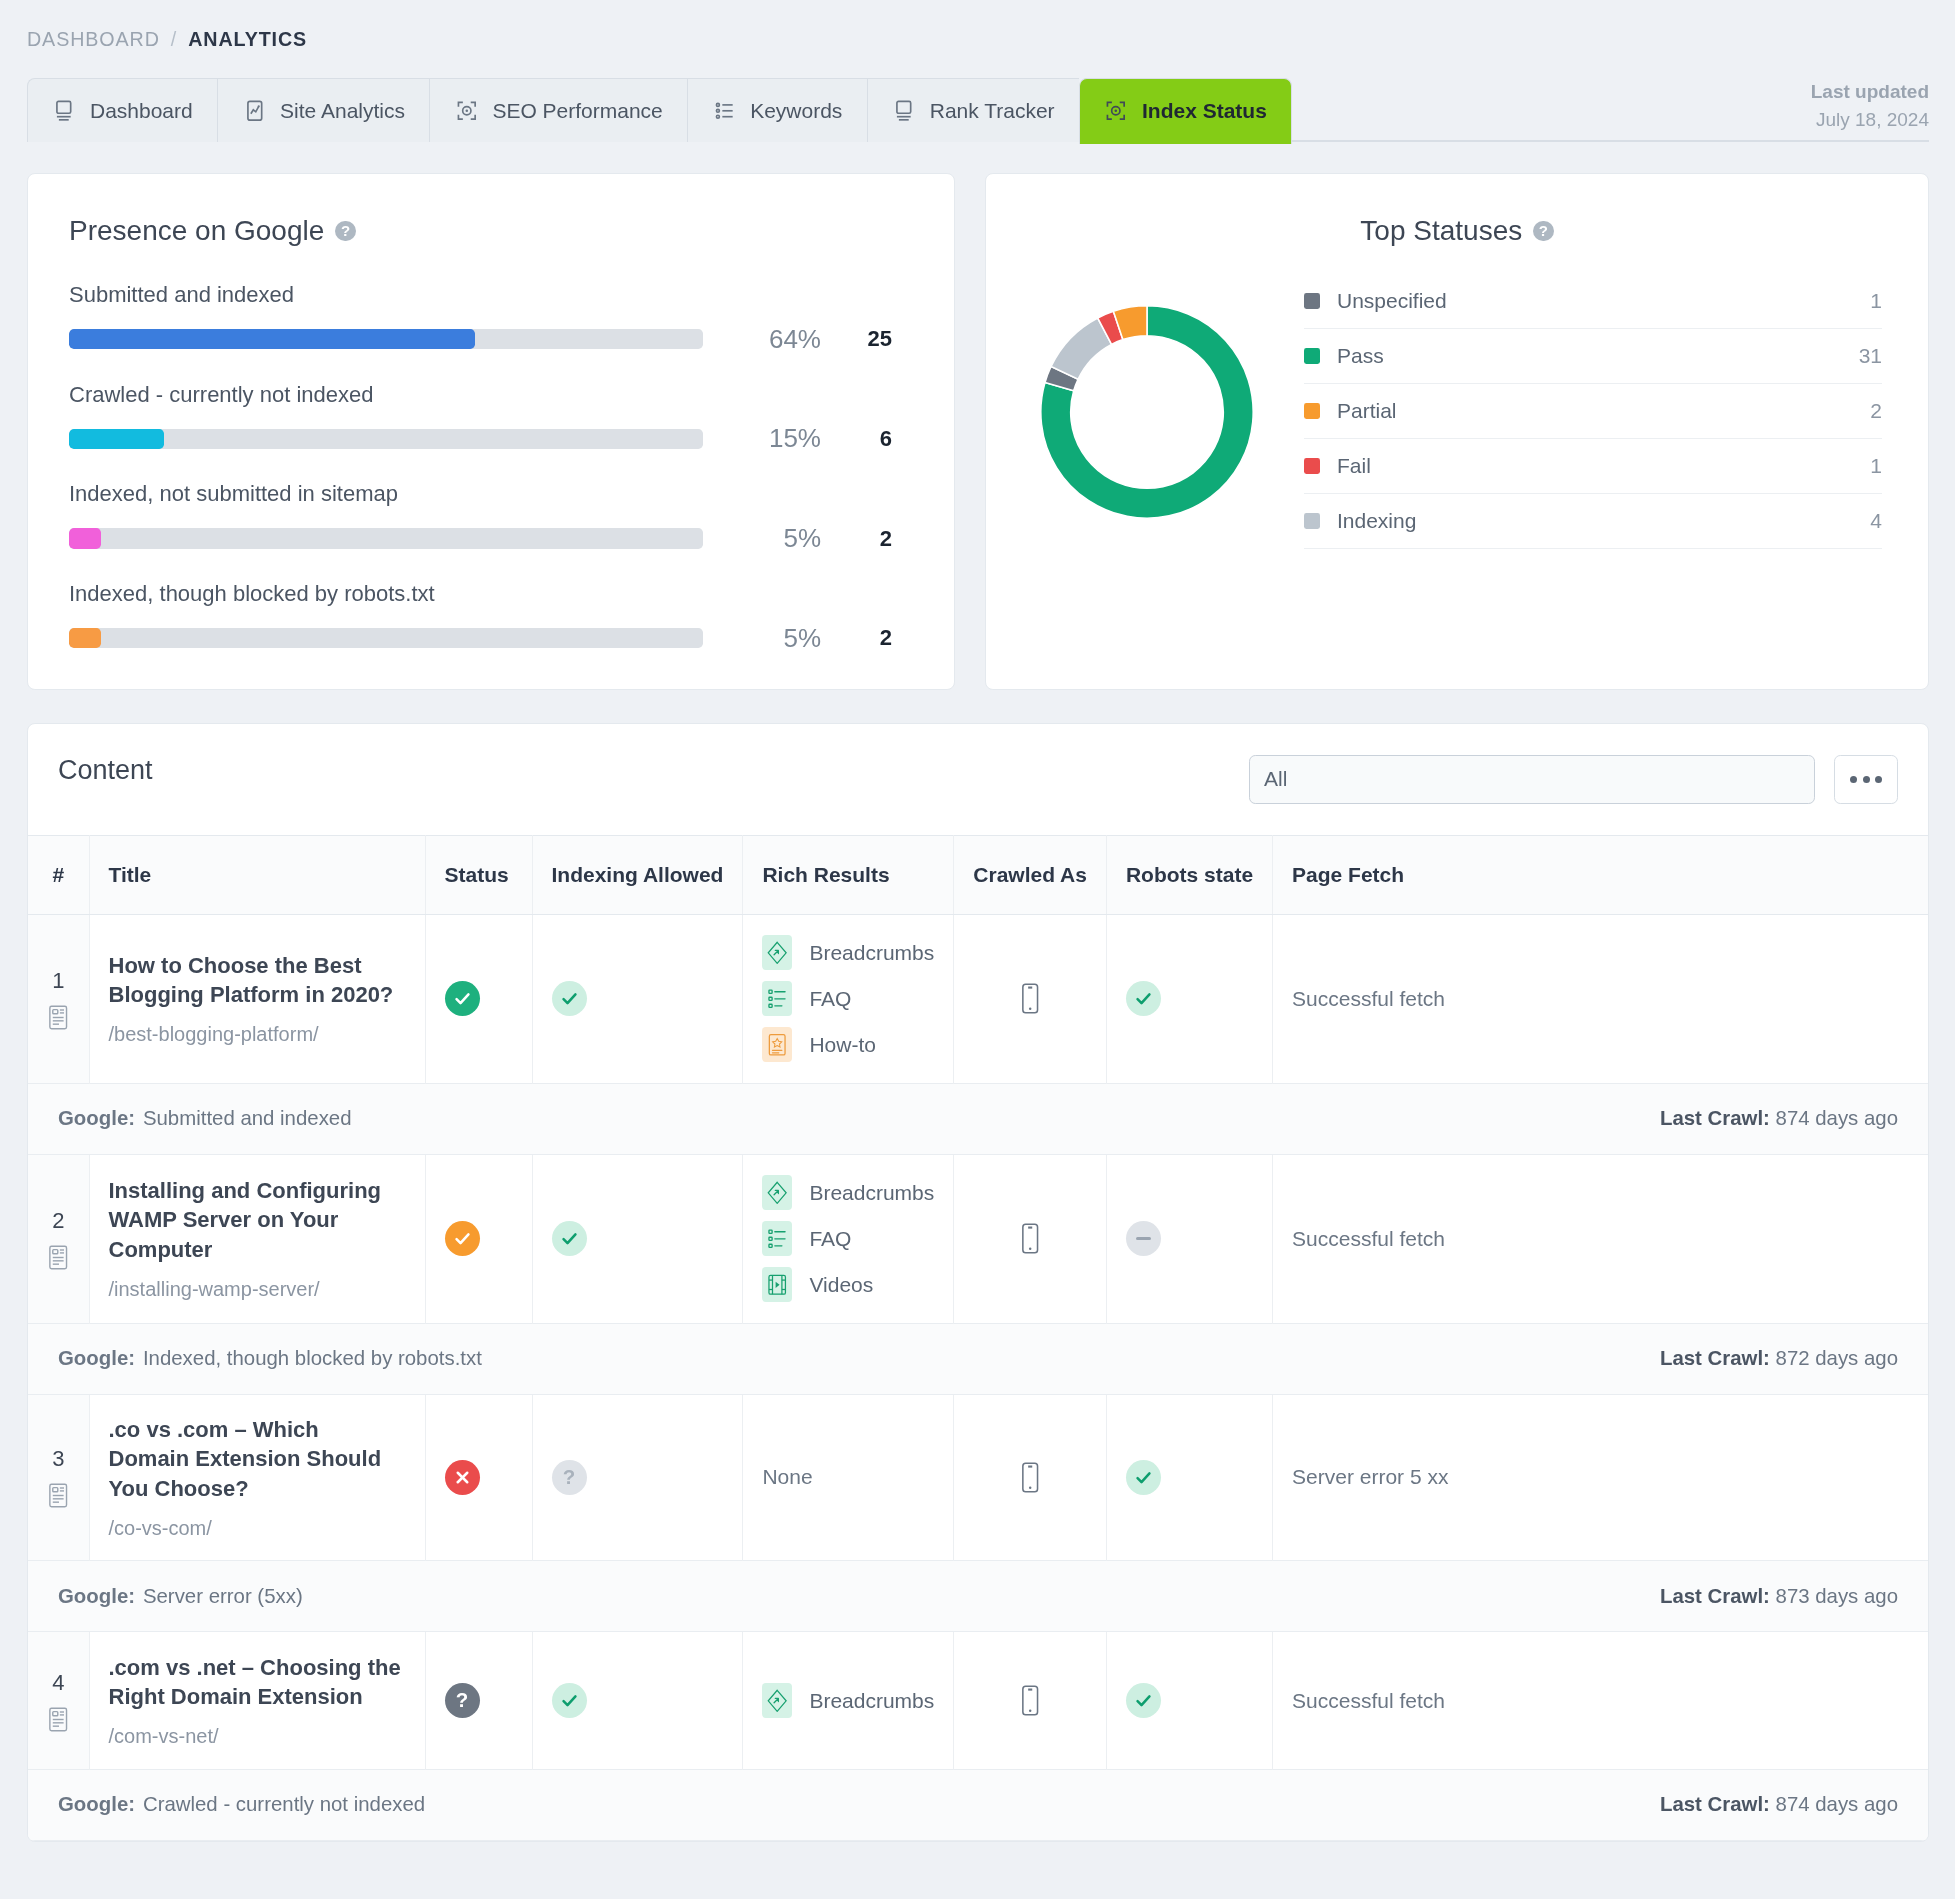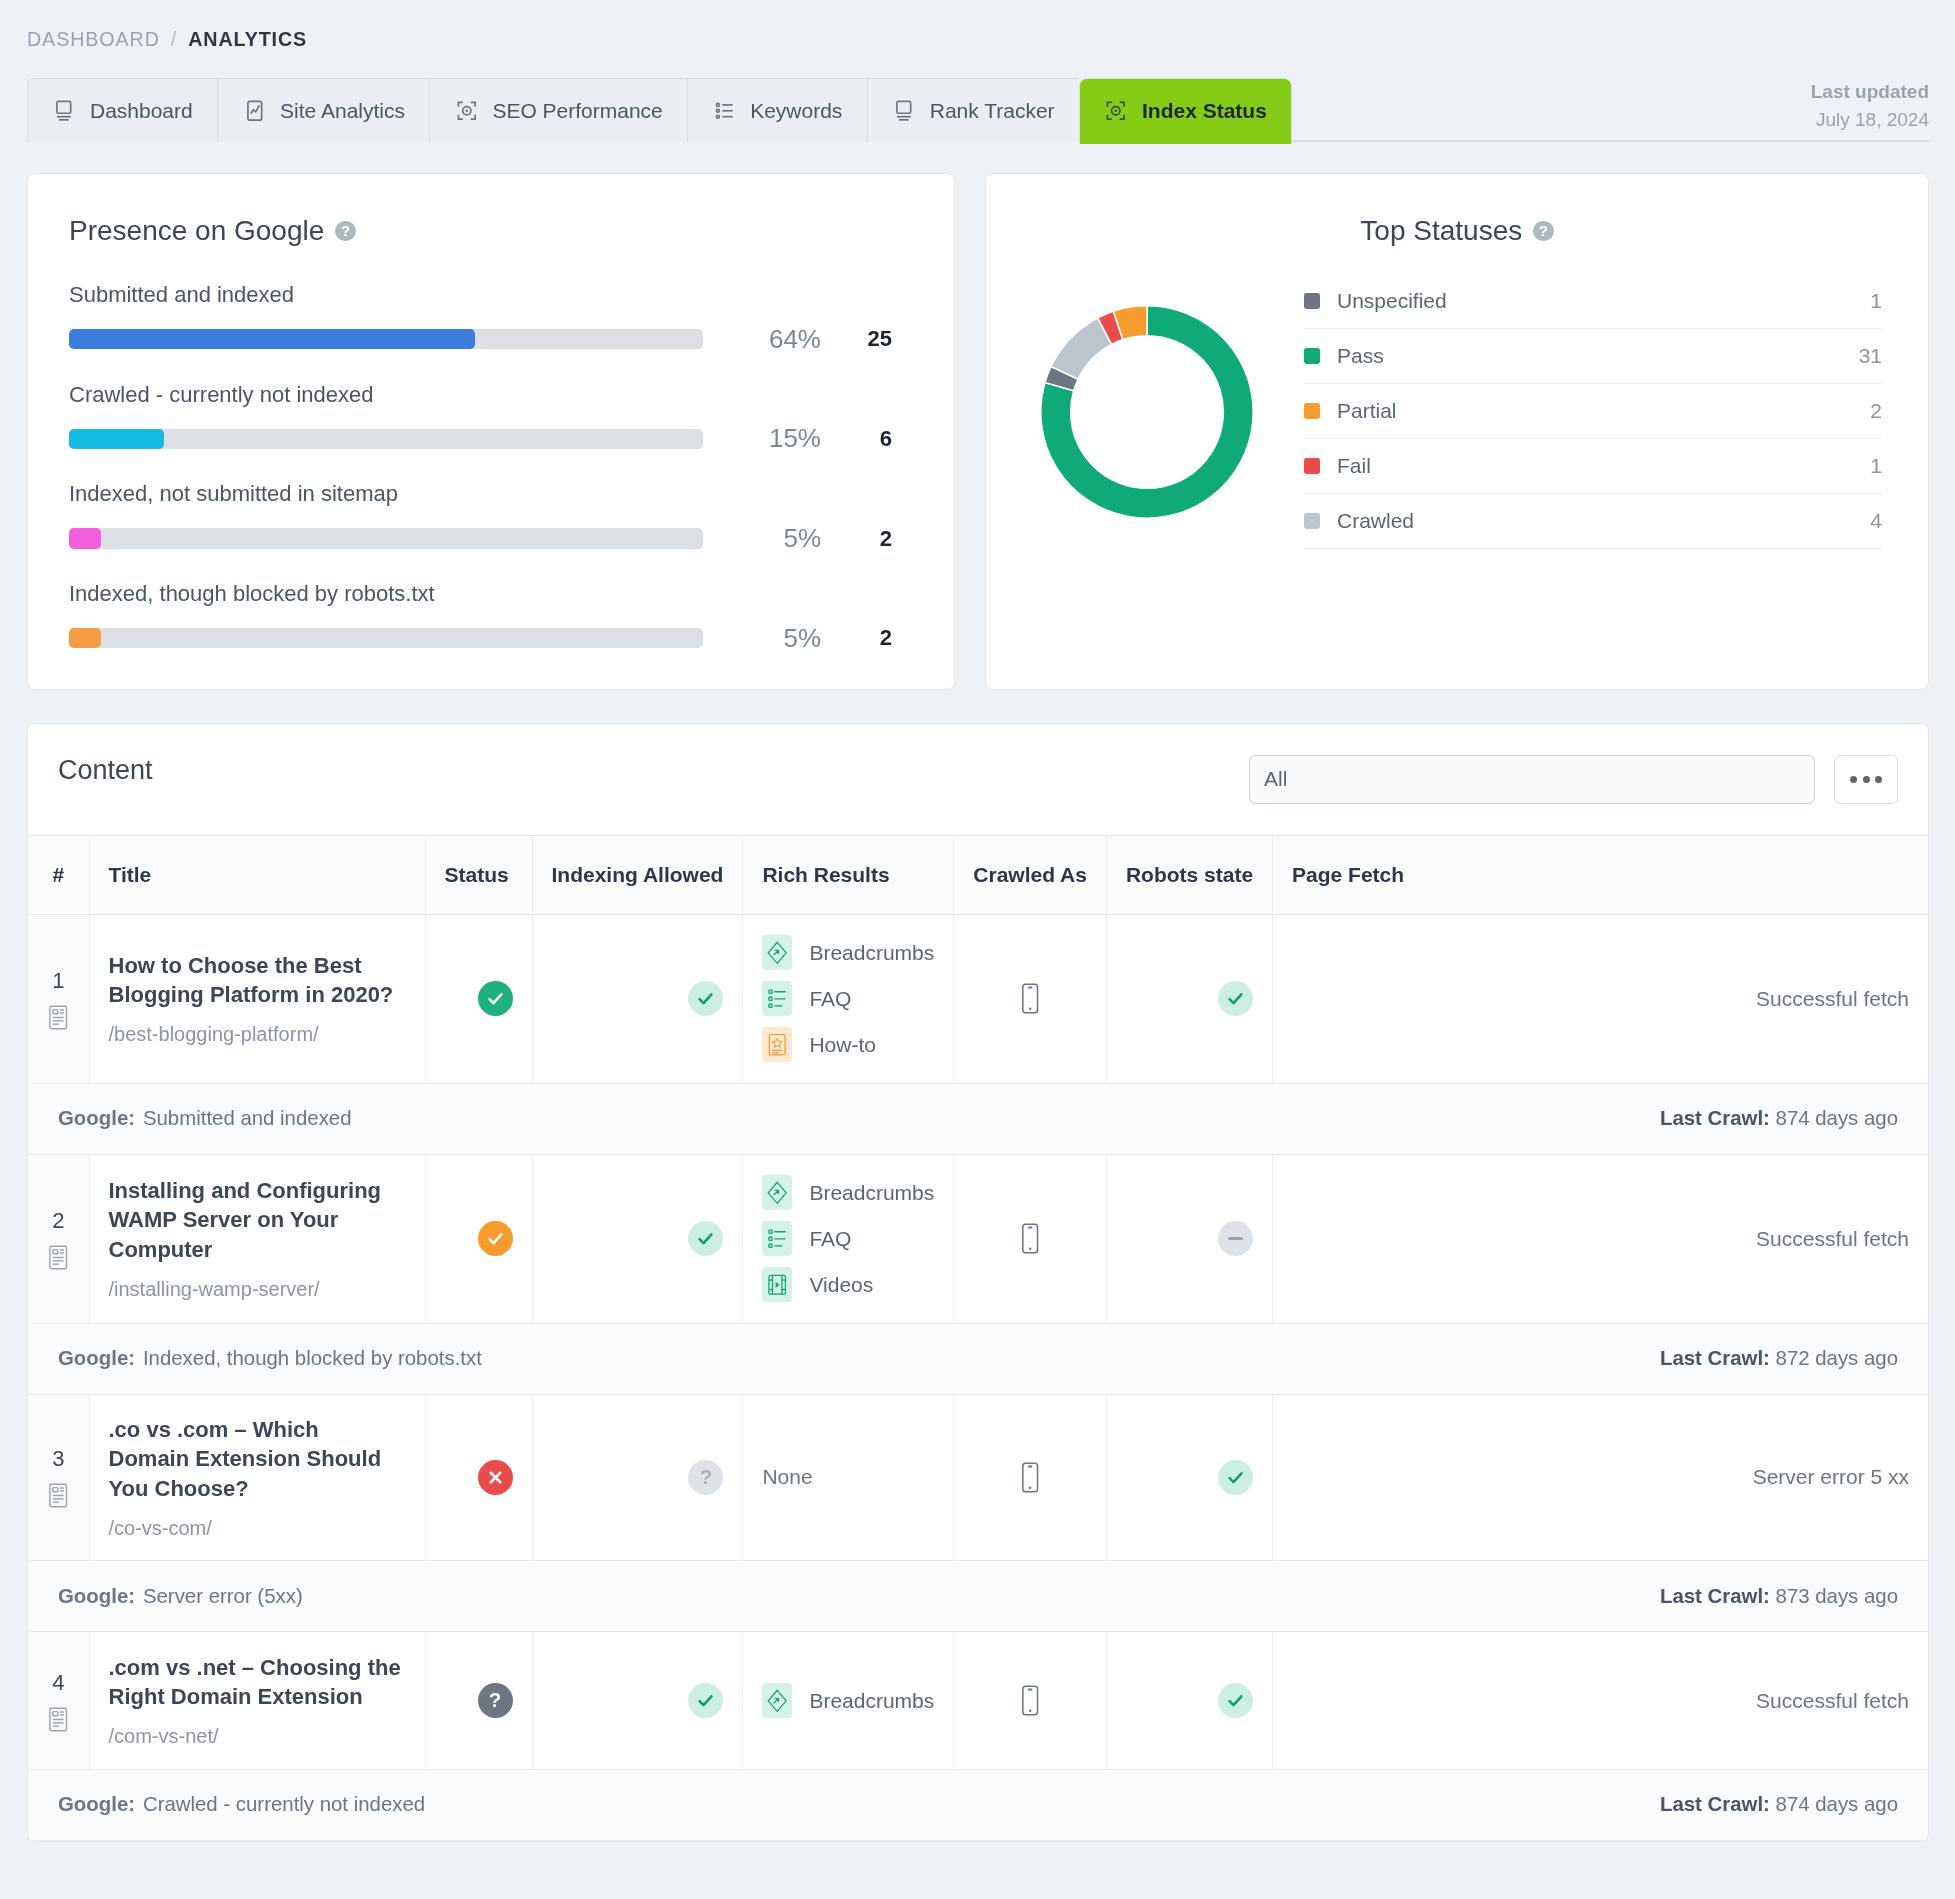--- a/index.html
+++ b/index.html
@@ -270,21 +270,21 @@
     font-weight: 700;
     color: #3d4654;
     line-height: 1.33;
     cursor: pointer;
   }
   .row-url {
     margin-top: 14px;
     font-size: 20px;
     color: #8b95a2;
   }
-  .c-center { text-align: right; }
+  .c-center { text-align: left; }
 
   
   .st {
     width: 35px; height: 35px;
     border-radius: 50%;
     display: inline-flex;
     align-items: center;
     justify-content: center;
     color: #fff;
     font-size: 20.4px;
@@ -514,21 +514,21 @@
             <span class="legend-name">Partial</span>
             <span class="legend-val">2</span>
           </div>
           <div class="legend-row">
             <span class="legend-swatch" style="background: rgb(234, 76, 76);"></span>
             <span class="legend-name">Fail</span>
             <span class="legend-val">1</span>
           </div>
           <div class="legend-row">
             <span class="legend-swatch" style="background: rgb(188, 197, 206);"></span>
-            <span class="legend-name">Crawled</span>
+            <span class="legend-name">Indexing</span>
             <span class="legend-val">4</span>
           </div>
         </div>
     </div>
   </div>
 </div>
 
 <div class="content-card">
   <div class="content-head">
     <div class="content-title">Content</div>

